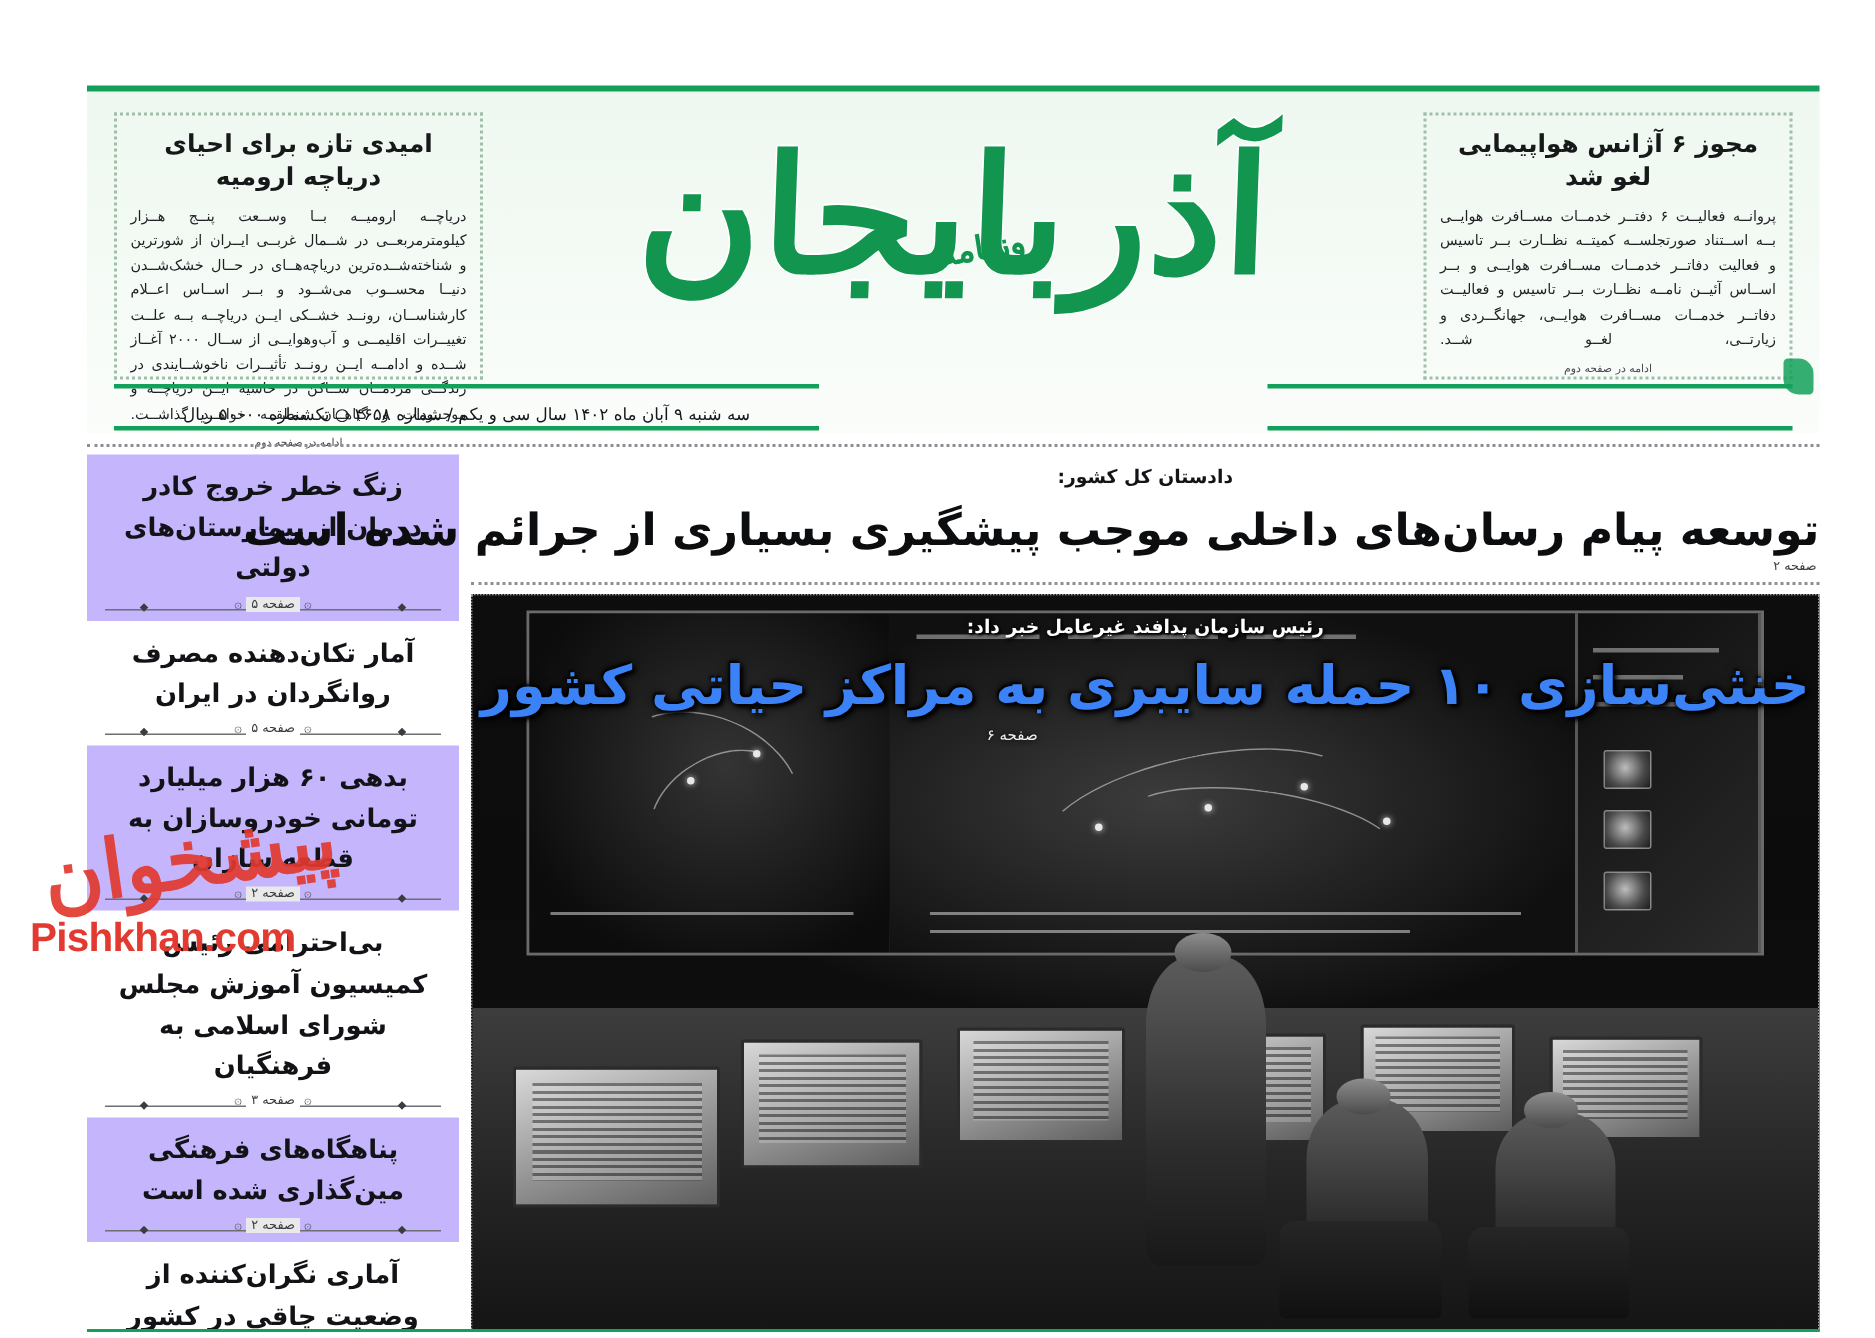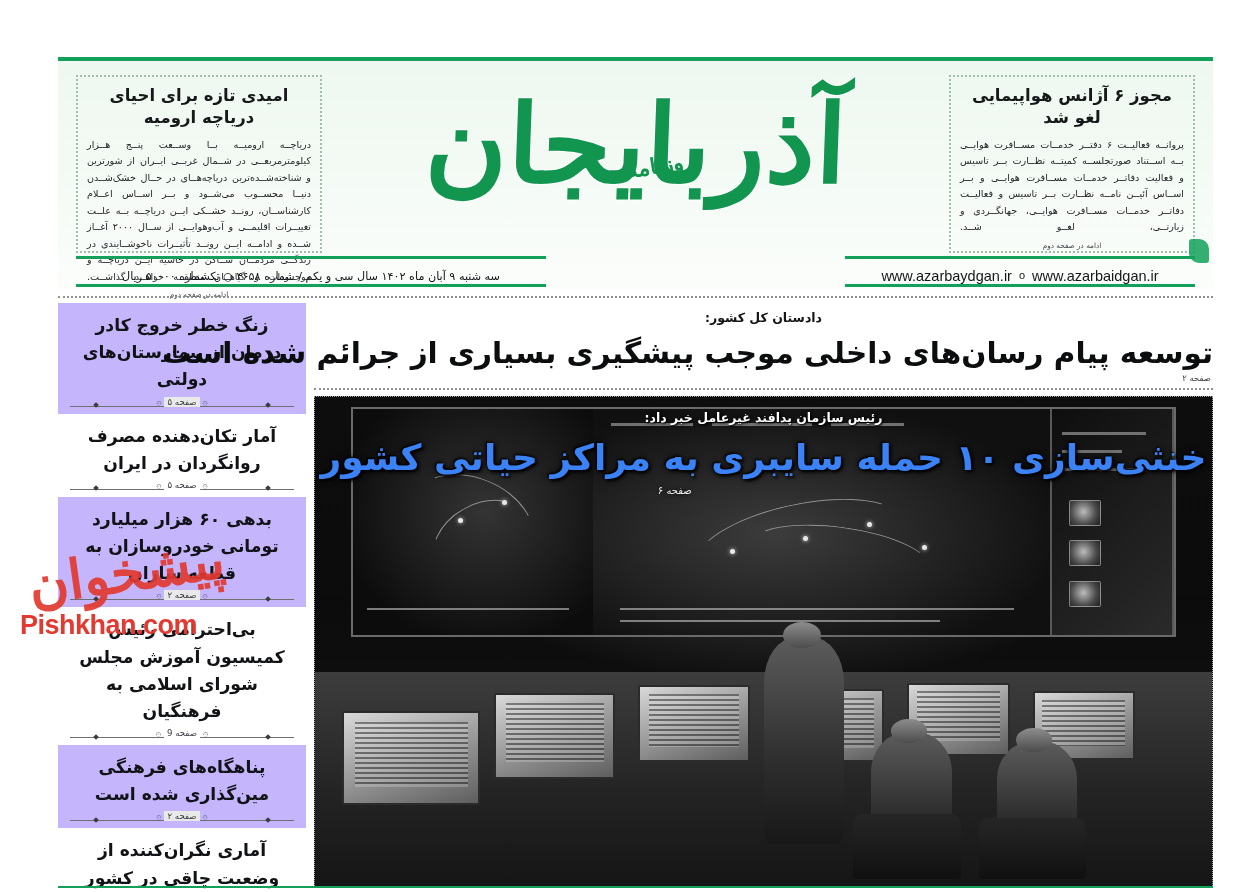--- a/index.html
+++ b/index.html
@@ -525,23 +525,20 @@
         <div class="hdr-box-more">ادامه در صفحه دوم</div>
       </div>
 
       <div class="hdr-rule-green hdr-rule-left"></div>
       <div class="hdr-rule-green hdr-rule-right"></div>
       <div class="hdr-rule-green hdr-rule-left2"></div>
       <div class="hdr-rule-green hdr-rule-right2"></div>
 
       <div class="dateline">سه شنبه ۹ آبان ماه ۱۴۰۲ سال سی و یکم / شماره ۴۶۵۸ ○ تکشماره ۵۰۰۰۰ ریال</div>
 
-      <div class="sites">
-        <span>www.azarbaydgan.ir</span><span class="dot-sep">o</span><span>www.azarbaidgan.ir</span>
-      </div>
 
       <div class="hdr-emblem"></div>
     </div>
   </div>
 
   <div class="body-dotted-top"></div>
 
   <div class="sidebar">
 
     <div class="side-item shaded">
@@ -573,21 +570,21 @@
         <div class="pg"><span class="orn">۞</span><em>صفحه ۲</em><span class="orn">۞</span></div>
       </div>
     </div>
 
     <div class="side-item">
       <div class="side-item-title">بی‌احترامی رئیس کمیسیون آموزش مجلس شورای اسلامی به فرهنگیان</div>
       <div class="side-marker">
         <div class="line"></div>
           <div class="tick l"></div>
           <div class="tick r"></div>
-        <div class="pg"><span class="orn">۞</span><em>صفحه 9</em><span class="orn">۞</span></div>
+        <div class="pg"><span class="orn">۞</span><em>صفحه ۳</em><span class="orn">۞</span></div>
       </div>
     </div>
 
     <div class="side-item shaded">
       <div class="side-item-title">پناهگاه‌های فرهنگی مین‌گذاری شده است</div>
       <div class="side-marker">
         <div class="line"></div>
           <div class="tick l"></div>
           <div class="tick r"></div>
         <div class="pg"><span class="orn">۞</span><em>صفحه ۲</em><span class="orn">۞</span></div>

